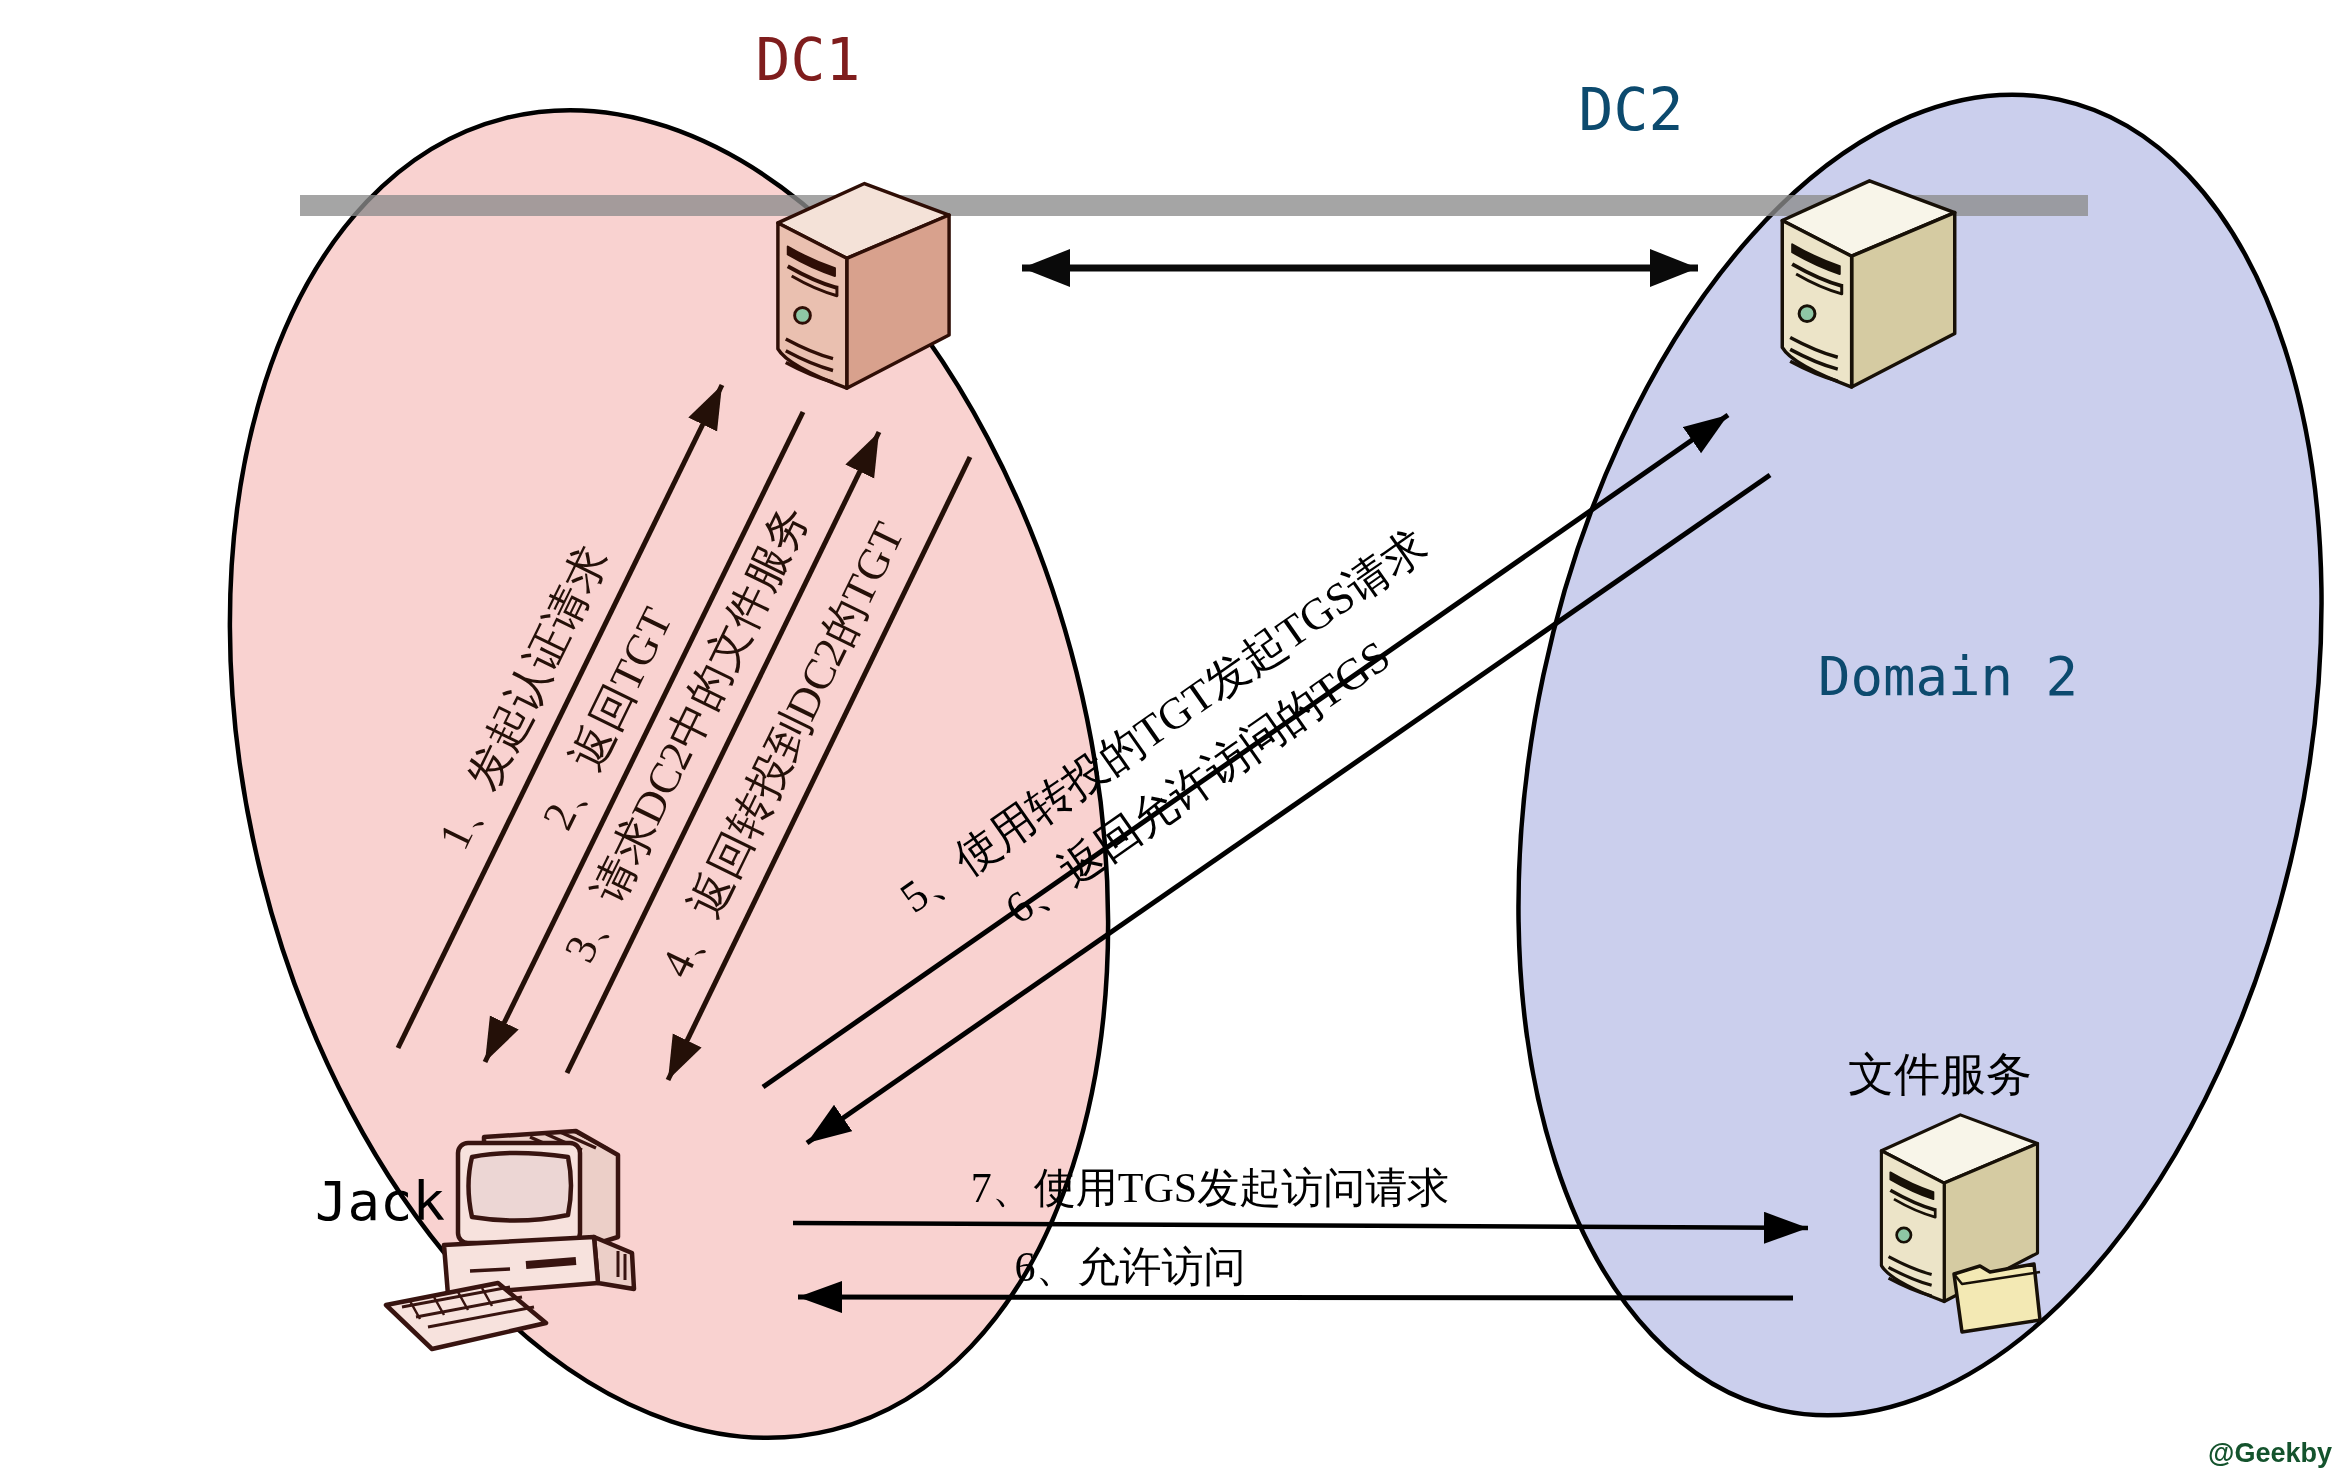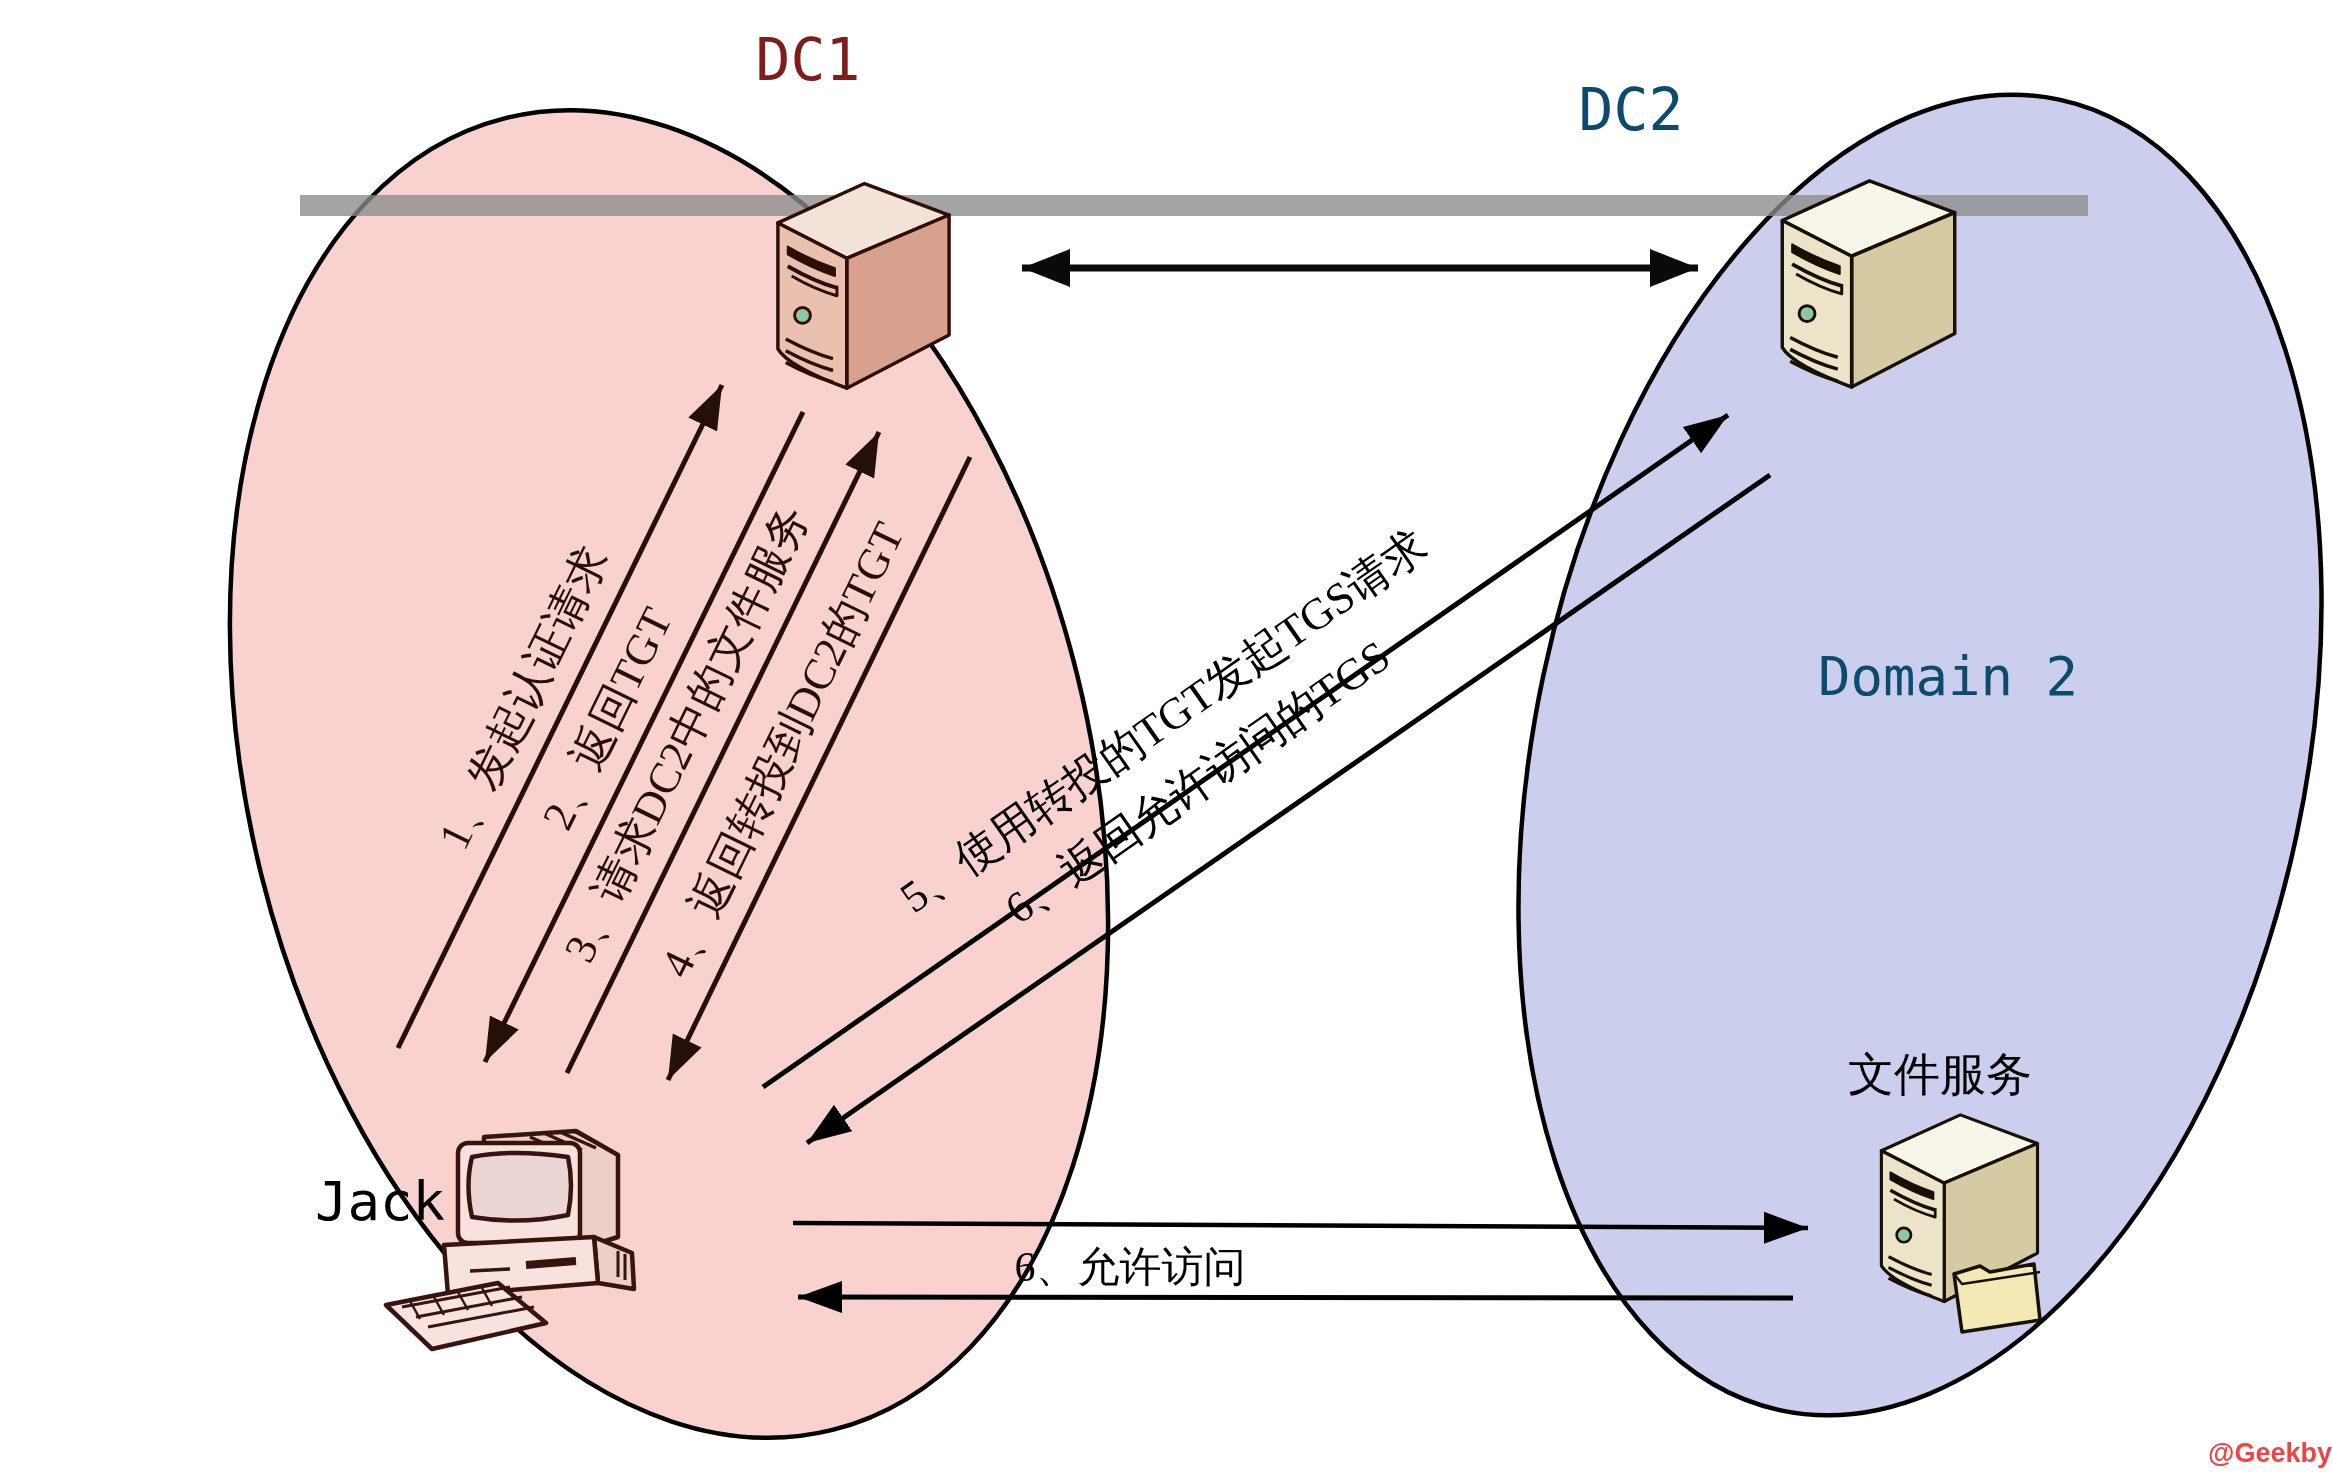--- a/index.html
+++ b/index.html
@@ -17,21 +17,21 @@
 
   .node-lbl{font-size:58px;}
   .domain-lbl{font-size:54px;}
   .jack-lbl{font-size:54px;}
   .fs-lbl{font-size:46px;}
   .trust-lbl{font-size:56px;font-weight:bold;letter-spacing:2px;}
   .step{font-size:44px;}
   .step78{font-size:42px;}
   .rot64{transform:translate(-50%,-50%) rotate(-64deg);}
   .rot35{transform:translate(-50%,-50%) rotate(-35deg);}
-  .watermark{font-size:27px;font-weight:bold;color:#ef4444;
+  .watermark{font-size:27px;font-weight:bold;color:#14532d;
              font-family:"Liberation Sans", sans-serif;}
 
   
   .srv-salmon{--front:#eac0b0;--side:#d8a18d;--top:#f4e2d8;--ol:#2f0e06;}
   .srv-beige{--front:#ece4c8;--side:#d5cba2;--top:#f8f5e9;--ol:#171007;}
 </style>
 </head>
 <body>
 
 <div id="stage">
@@ -118,16 +118,17 @@
   <div class="lbl domain-lbl mono blue" style="left:1948px;top:677px;">Domain 2</div>
   <div class="lbl jack-lbl mono black" style="left:380px;top:1202px;text-align:center;">Jack</div>
   <div class="lbl fs-lbl cjk black" style="left:1940px;top:1035px;margin-top:40px;">文件服务</div>
 
   <div class="lbl step cjk dark rot64" style="left:524px;top:698px;">1、发起认证请求</div>
   <div class="lbl step cjk dark rot64" style="left:608px;top:719px;">2、返回TGT</div>
   <div class="lbl step cjk dark rot64" style="left:687px;top:734px;">3、请求DC2中的文件服务</div>
   <div class="lbl step cjk dark rot64" style="left:783px;top:750px;">4、返回转投到DC2的TGT</div>
   <div class="lbl step cjk black rot35" style="left:1164px;top:722px;">5、使用转投的TGT发起TGS请求</div>
   <div class="lbl step cjk black rot35" style="left:1198px;top:783px;">6、返回允许访问的TGS</div>
+  <div class="lbl step78 cjk black" style="left:1210px;top:1188px;">7、使用TGS发起访问请求</div>
   <div class="lbl step78 cjk black" style="left:1130px;top:1267px;">6、允许访问</div>
 
   <div class="lbl watermark" style="left:2270px;top:1453px;">@Geekby</div>
 </div>
 
 </body></html>

